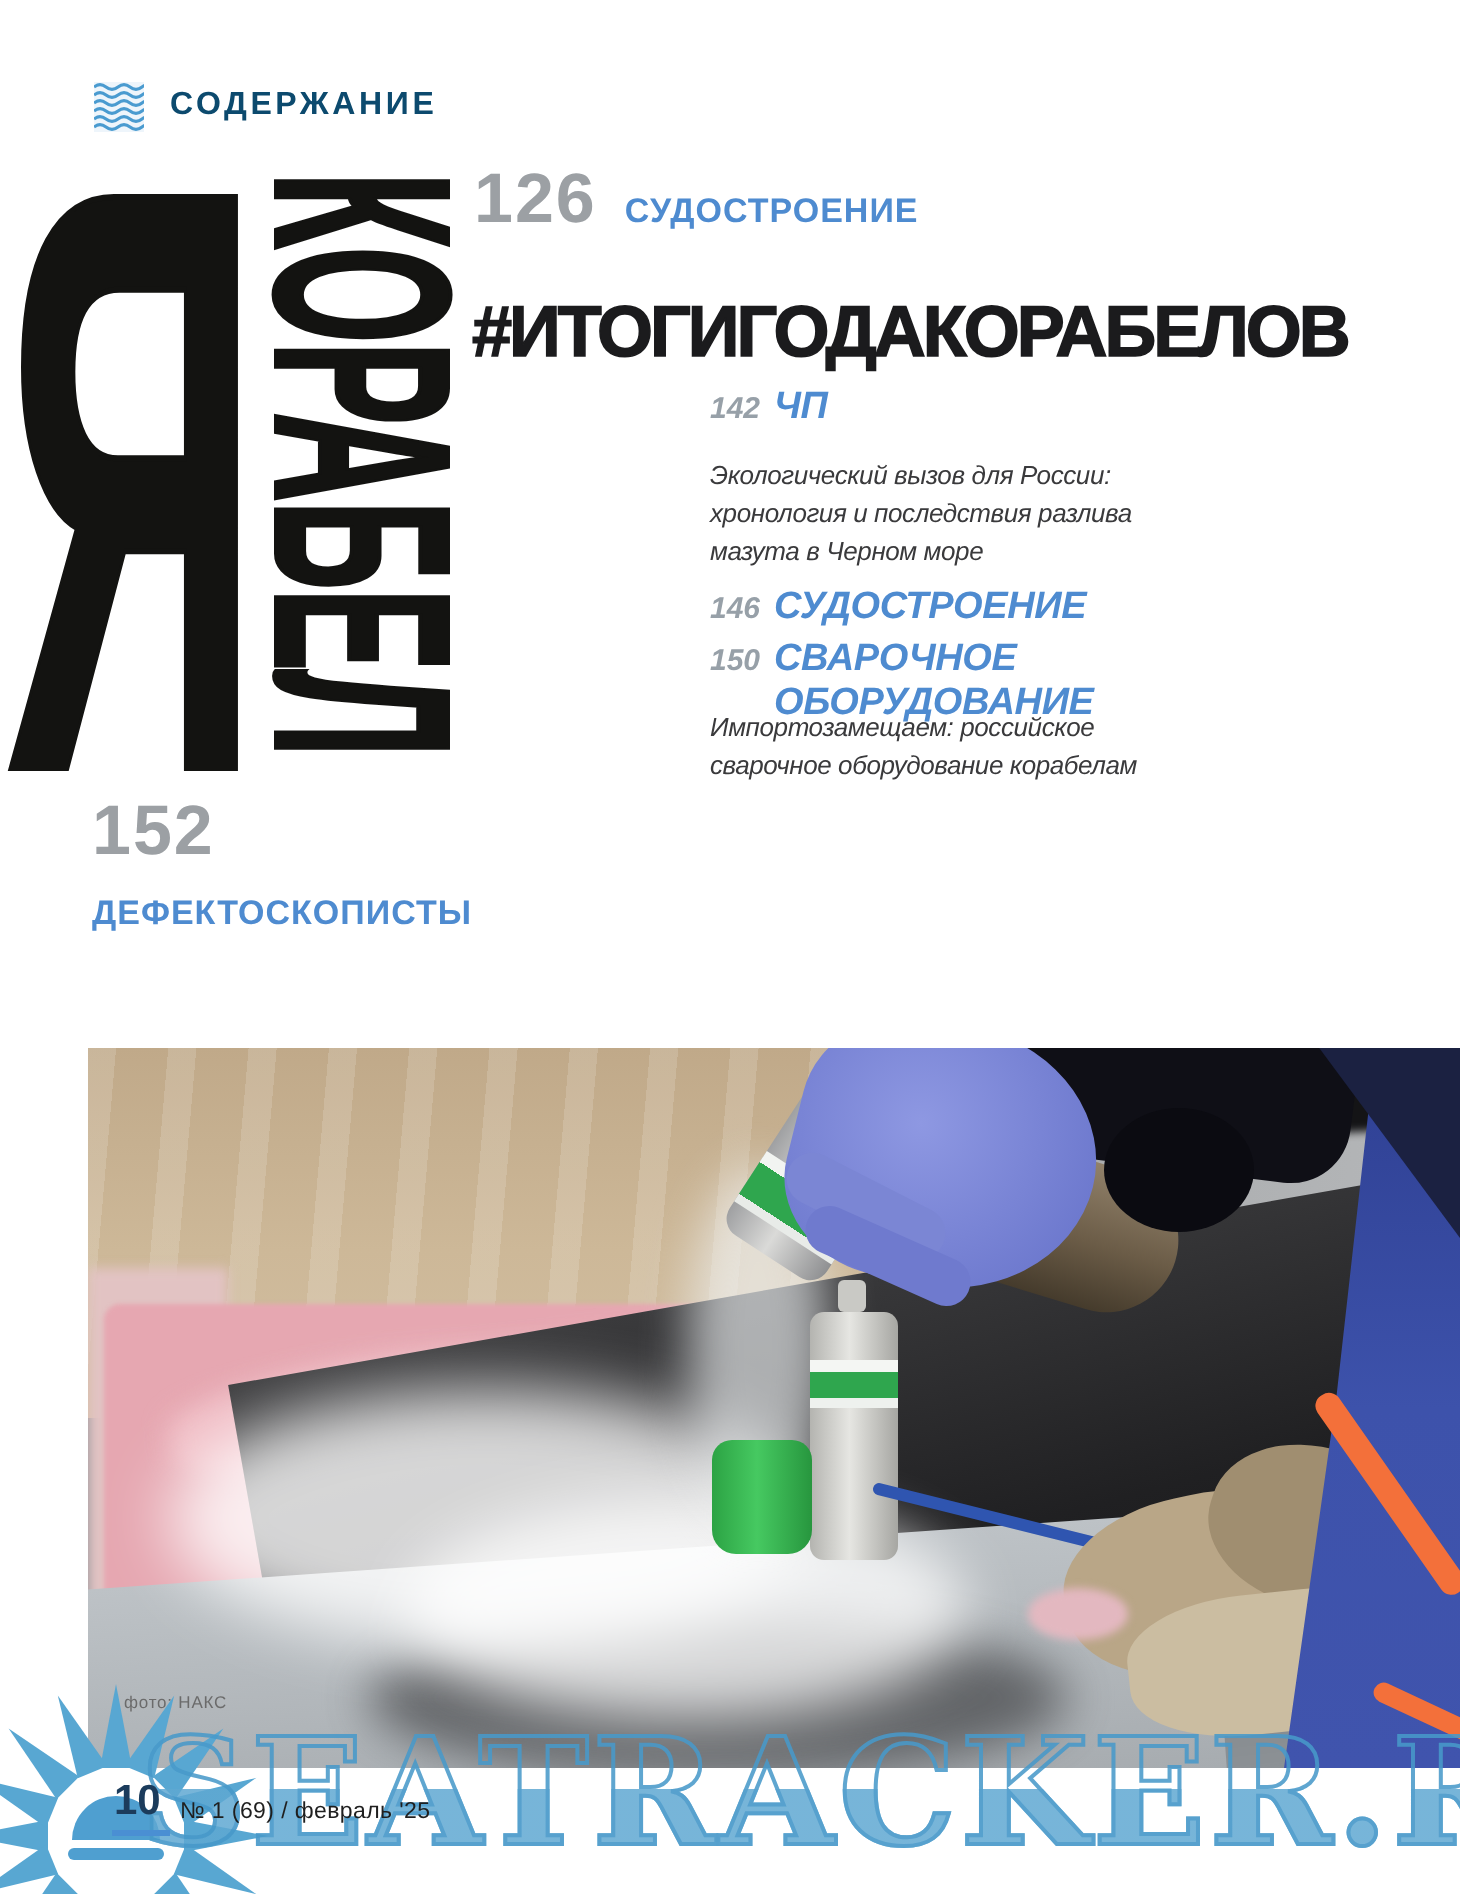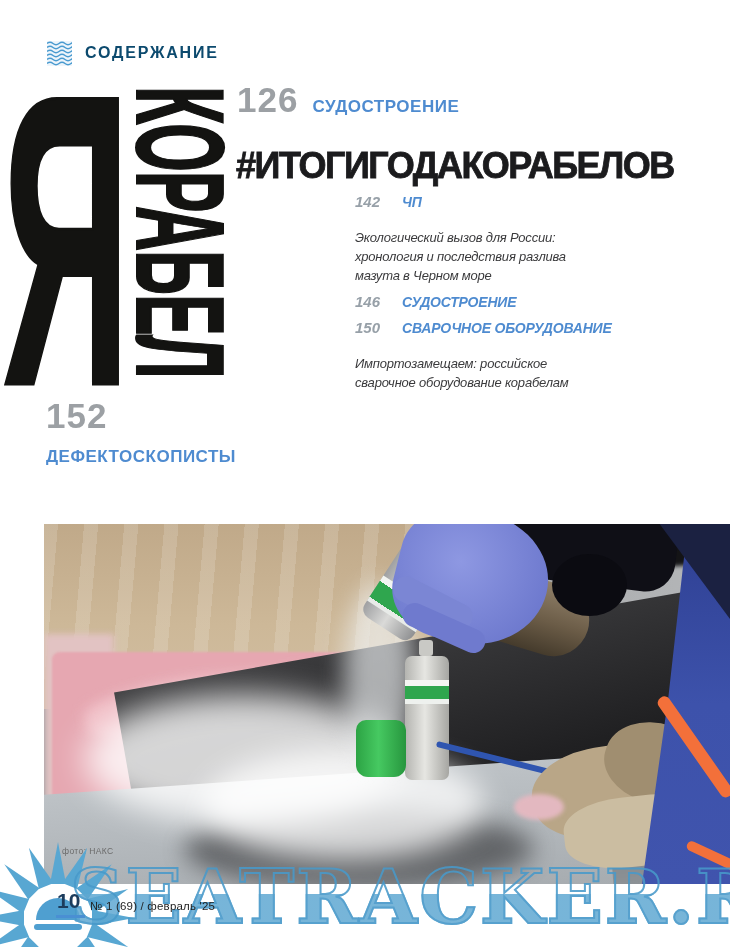--- a/index.html
+++ b/index.html
@@ -28,21 +28,21 @@
   .feat-bot-row{left:46px;top:398px;flex-direction:column;}
   .feat-bot-title{left:45px;top:430px;font-size:29px;font-weight:bold;color:#191921;
                   line-height:31px;letter-spacing:-1px;-webkit-text-stroke:0.7px #191921;
                   white-space:pre-line;}
 
   
   .toc-col{left:355px;top:193px;width:300px;font-style:italic;}
   .toc-item{margin-bottom:8px;}
   .toc-label{display:flex;align-items:baseline;gap:7px;height:18px;}
   .toc-num{font-size:15px;font-weight:bold;color:#97a0a8;}
-  .toc-cat{font-size:14px;font-weight:bold;color:#4e8bd0;letter-spacing:-0.2px;margin-left:15px;}
+  .toc-cat{font-size:19px;font-weight:bold;color:#4e8bd0;letter-spacing:-0.2px;}
   .toc-text{margin-top:17px;font-size:13px;line-height:19px;color:#3a3a3c;white-space:pre-line;
             letter-spacing:-0.2px;}
 
   
   .photo{left:44px;top:524px;width:686px;height:360px;overflow:hidden;background:#8e9296;z-index:1;}
   .photo .abs{position:absolute;}
   .ph-hood{left:260px;top:0;width:426px;height:215px;
            background:linear-gradient(100deg,#7e8084 0%,#a6a8aa 40%,#b7b9bb 100%);}
   .ph-topdark{left:250px;top:-45px;width:460px;height:95px;background:#141416;
               transform:rotate(-3deg);filter:blur(2px);}

